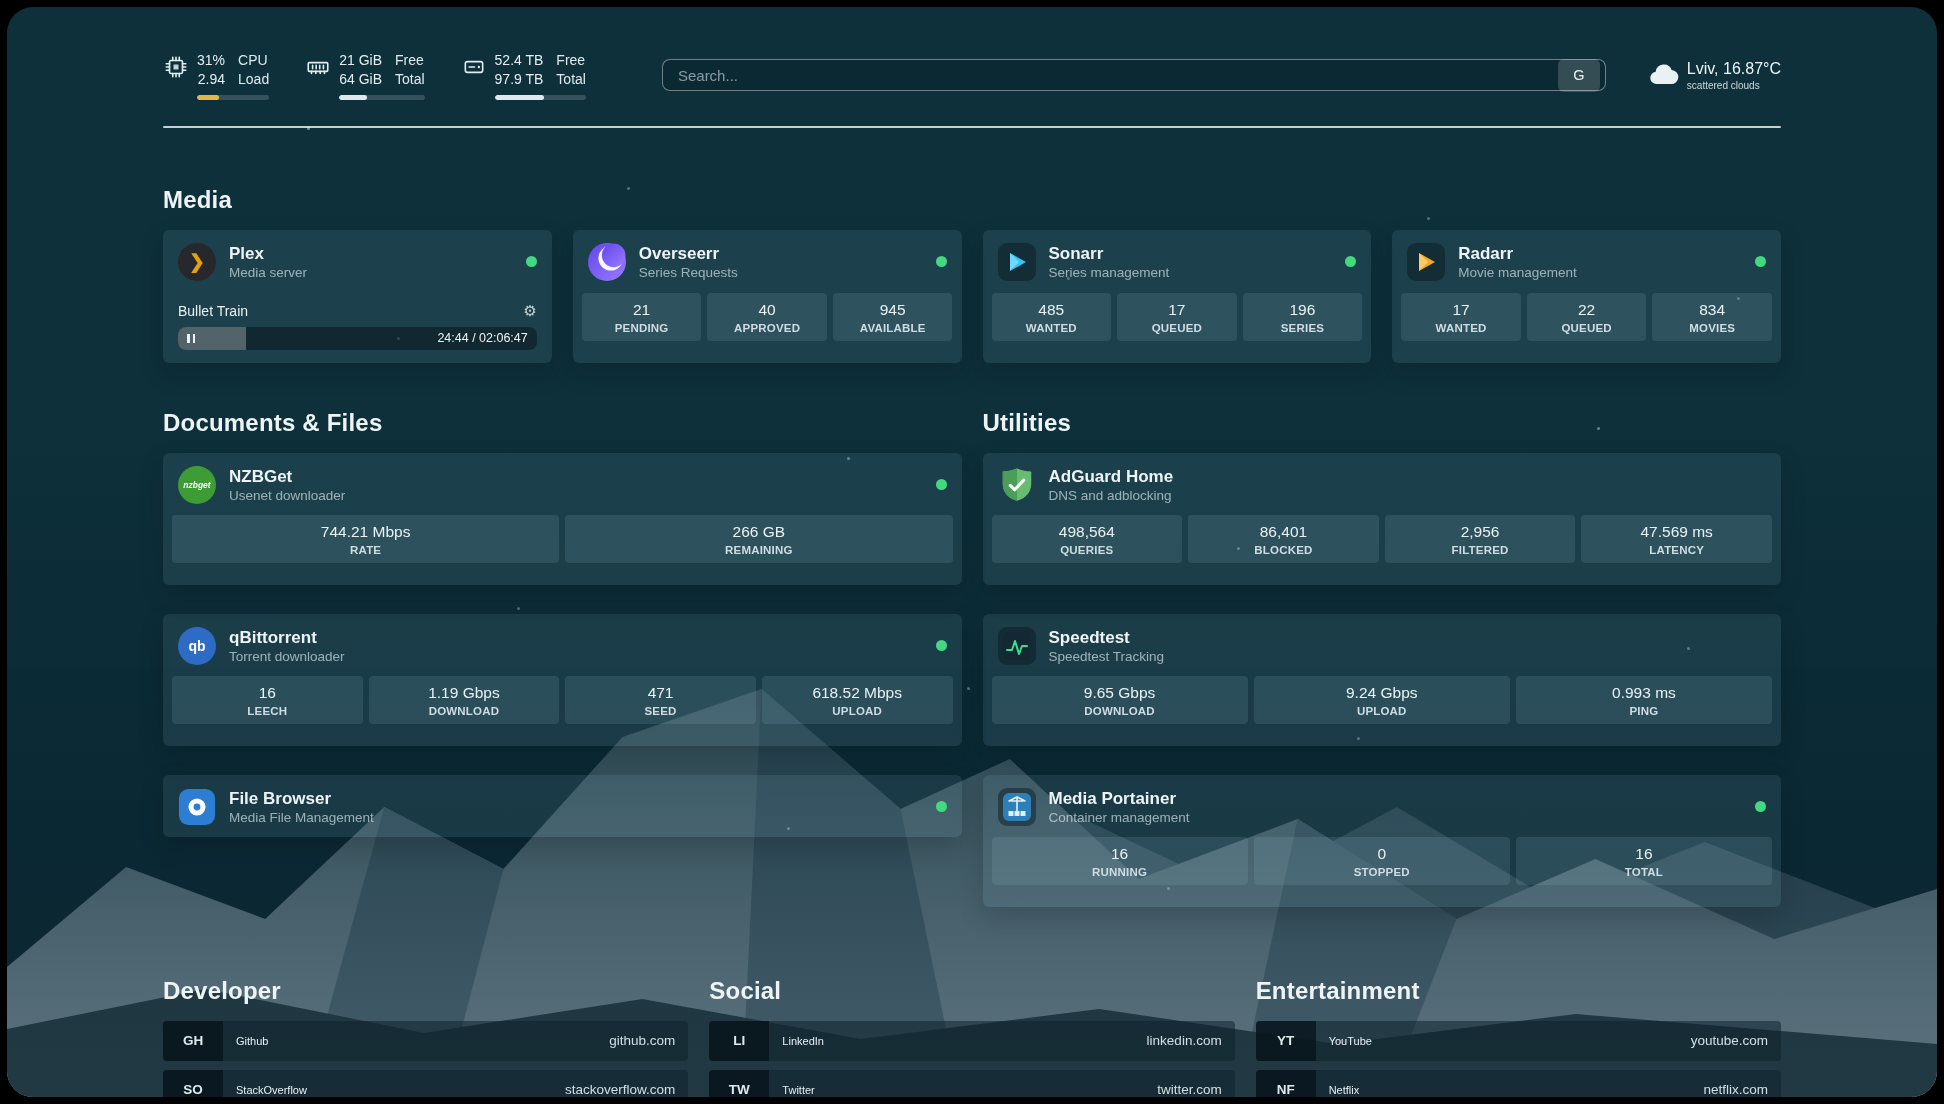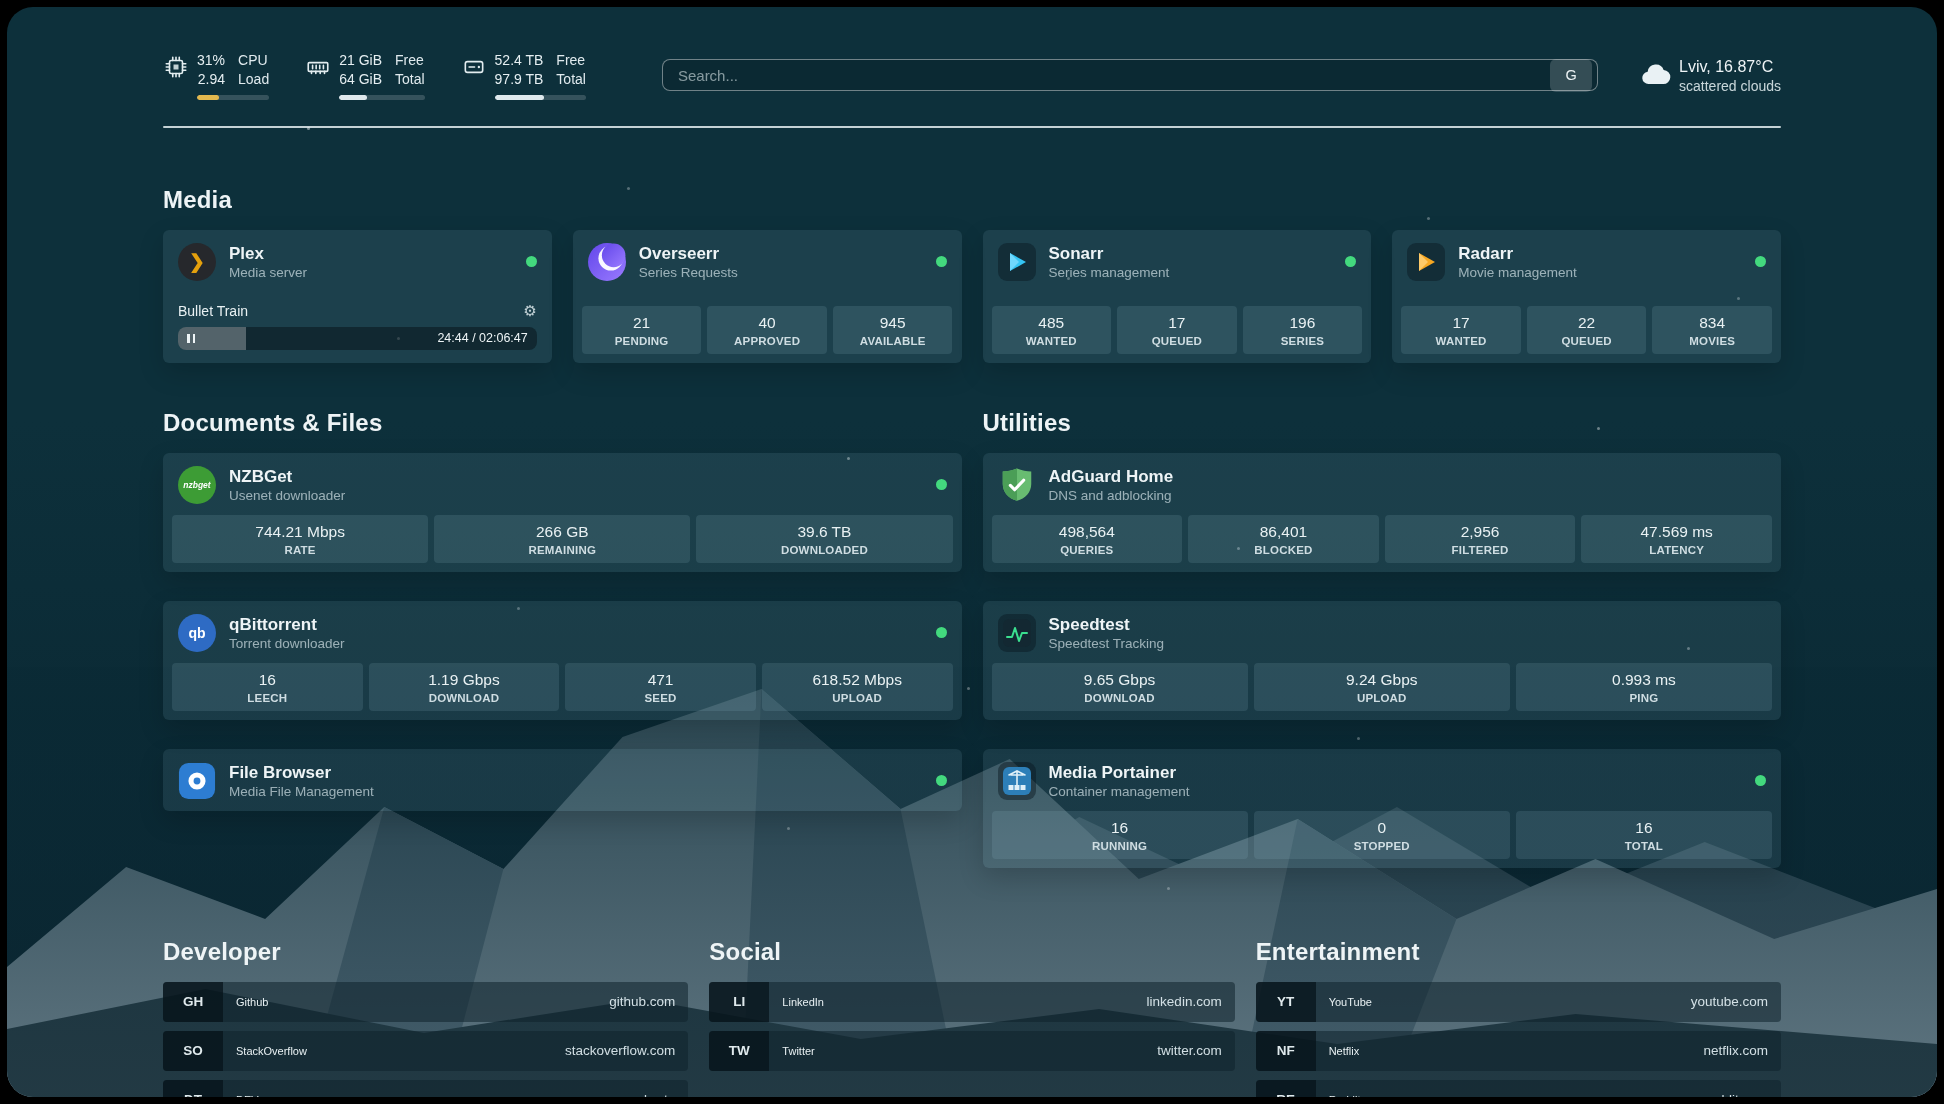--- a/index.html
+++ b/index.html
@@ -40,38 +40,38 @@
     background:rgba(8,28,36,0.35); display:flex; align-items:center; padding:0 5px 0 15px; }
   .search input { flex:1; background:transparent; border:none; outline:none; font-family:"Liberation Sans",sans-serif;
     font-size:15px; color:#ecf3f5; }
   .search input::placeholder { color:rgba(235,245,248,0.55); }
   .g-btn { width:42px; height:33px; border-radius:6px; background:rgba(255,255,255,0.17); color:#eef4f6;
     display:flex; align-items:center; justify-content:center; font-size:14.5px; cursor:pointer; }
 
   .weather { display:flex; align-items:center; gap:5px; }
   .weather svg { width:36px; height:36px; display:block; }
   .w-loc { font-size:16px; color:#eef4f6; line-height:1.3; }
-  .w-cond { font-size:14px; color:rgba(233,243,246,0.85); }
+  .w-cond { font-size:10px; color:rgba(233,243,246,0.85); }
 
   .divider { margin-top:26px; height:2px; border-radius:1px; background:rgba(243,250,252,0.8); }
 
   
   h2.sec { font-size:24px; font-weight:600; color:#eef4f6; margin:0 0 16px; letter-spacing:.2px; }
   .section-media { margin-top:58px; }
   .grid4 { display:grid; grid-template-columns:repeat(4,1fr); gap:21px; }
 
   .card { background:rgba(129,174,194,0.13); border-radius:6px; display:flex; flex-direction:column;
     box-shadow:0 10px 26px rgba(0,0,0,0.16); cursor:pointer; }
   .card.tall { min-height:133px; }
   .card-head { display:flex; align-items:center; gap:13px; padding:13px 15px 11px; }
   .svc-meta { min-width:0; }
   .svc-name { font-size:17px; font-weight:600; color:#eef4f6; line-height:1.25; white-space:nowrap; }
   .svc-desc { font-size:13.5px; color:rgba(222,236,240,0.66); margin-top:1px; white-space:nowrap; }
   .dot { margin-left:auto; width:11px; height:11px; border-radius:50%; background:#43d97e; flex:none; }
-  .stats { display:flex; gap:6px; padding:0 9px 9px; margin-top:auto; }
+  .stats { display:flex; gap:6px; padding:0 9px 22px; margin-top:auto; }
   .stat { flex:1; background:rgba(157,196,214,0.14); border-radius:4px; text-align:center; padding:8px 4px 7px; min-width:0; }
   .stat-value { font-size:15.5px; color:#e9f1f3; white-space:nowrap; }
   .stat-label { font-size:11.5px; font-weight:700; color:#cfdde2; margin-top:3px; letter-spacing:.2px; white-space:nowrap; }
 
   
   .plex-body { padding:0 15px 13px; margin-top:auto; }
   .np-row { display:flex; align-items:center; font-size:14px; color:#e9f1f3; margin-bottom:8px; }
   .gear { margin-left:auto; color:rgba(235,245,248,0.8); font-size:15px; line-height:1; cursor:pointer; }
   .player { position:relative; height:23px; background:rgba(5,16,22,0.5); border-radius:8px;
     display:flex; align-items:center; padding:0 9px; overflow:hidden; }
@@ -375,24 +375,20 @@
               </div>
               <div class="stats">
                 <div class="stat">
                   <div class="stat-value">744.21 Mbps</div>
                   <div class="stat-label">RATE</div>
                 </div>
                 <div class="stat">
                   <div class="stat-value">266 GB</div>
                   <div class="stat-label">REMAINING</div>
                 </div>
-                <div class="stat">
-                  <div class="stat-value">39.6 TB</div>
-                  <div class="stat-label">DOWNLOADED</div>
-                </div>
               </div>
             </div>
 
             <div class="card">
               <div class="card-head">
                 <div class="svc-icon qb-bg">
                   <span>qb</span>
                 </div>
                 <div class="svc-meta">
                   <div class="svc-name">qBittorrent</div>

